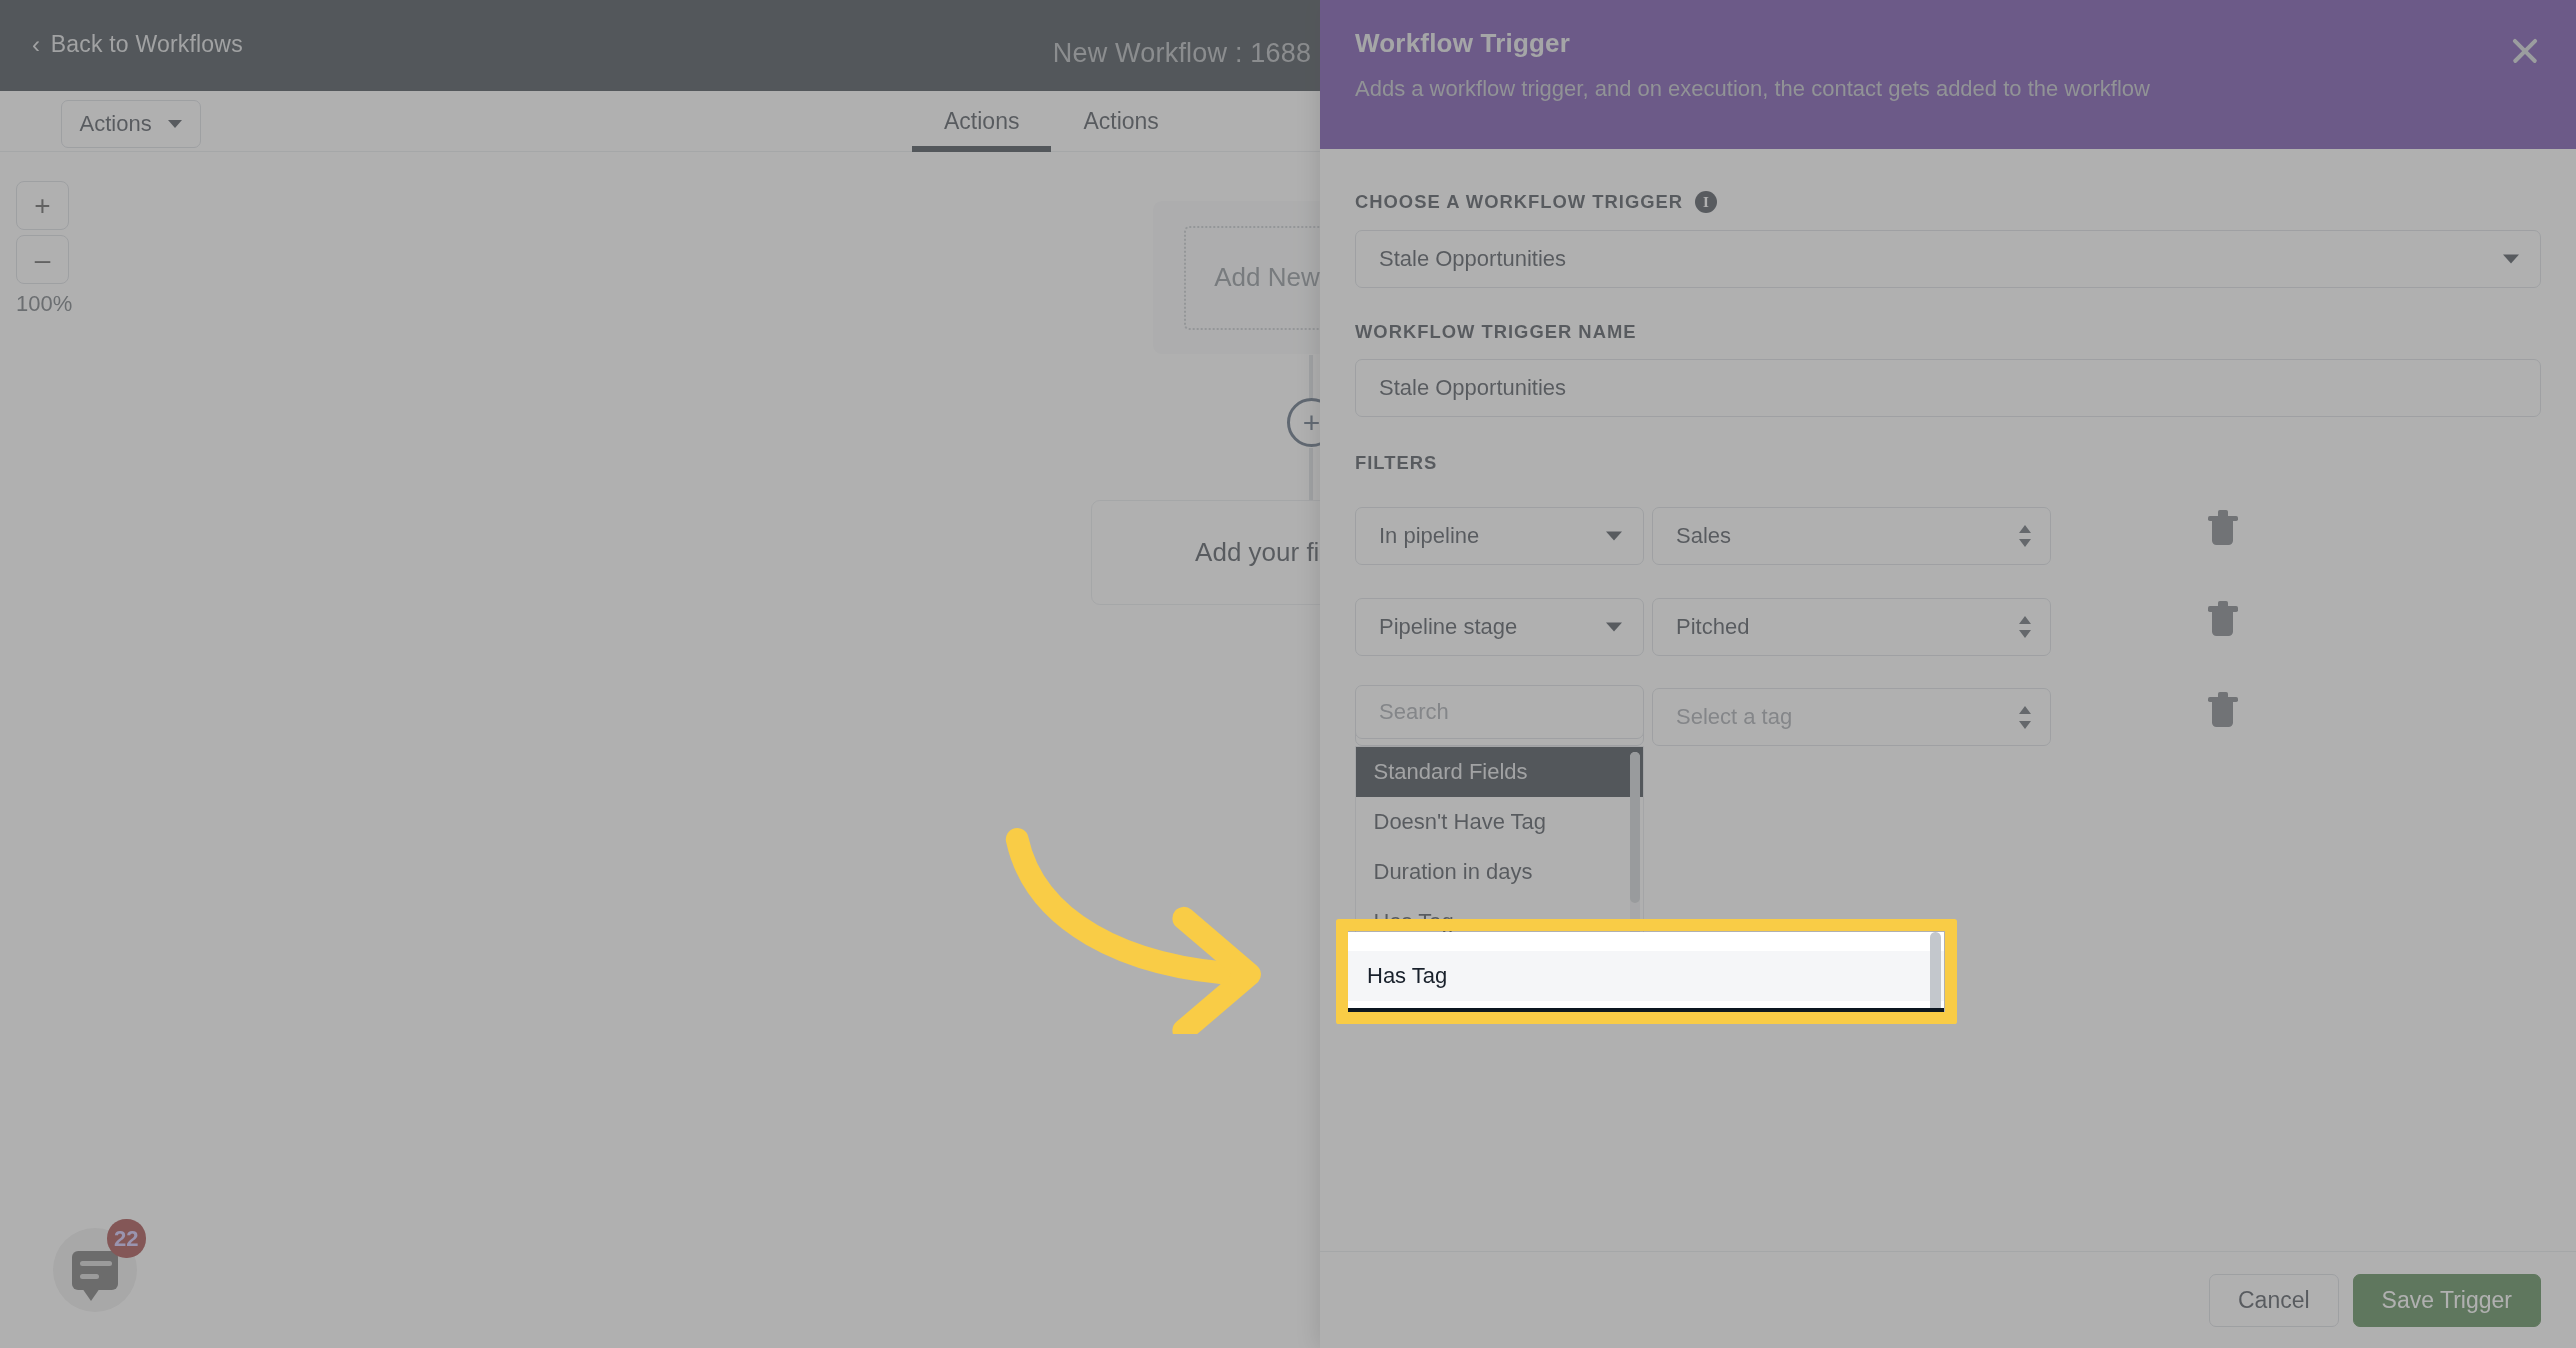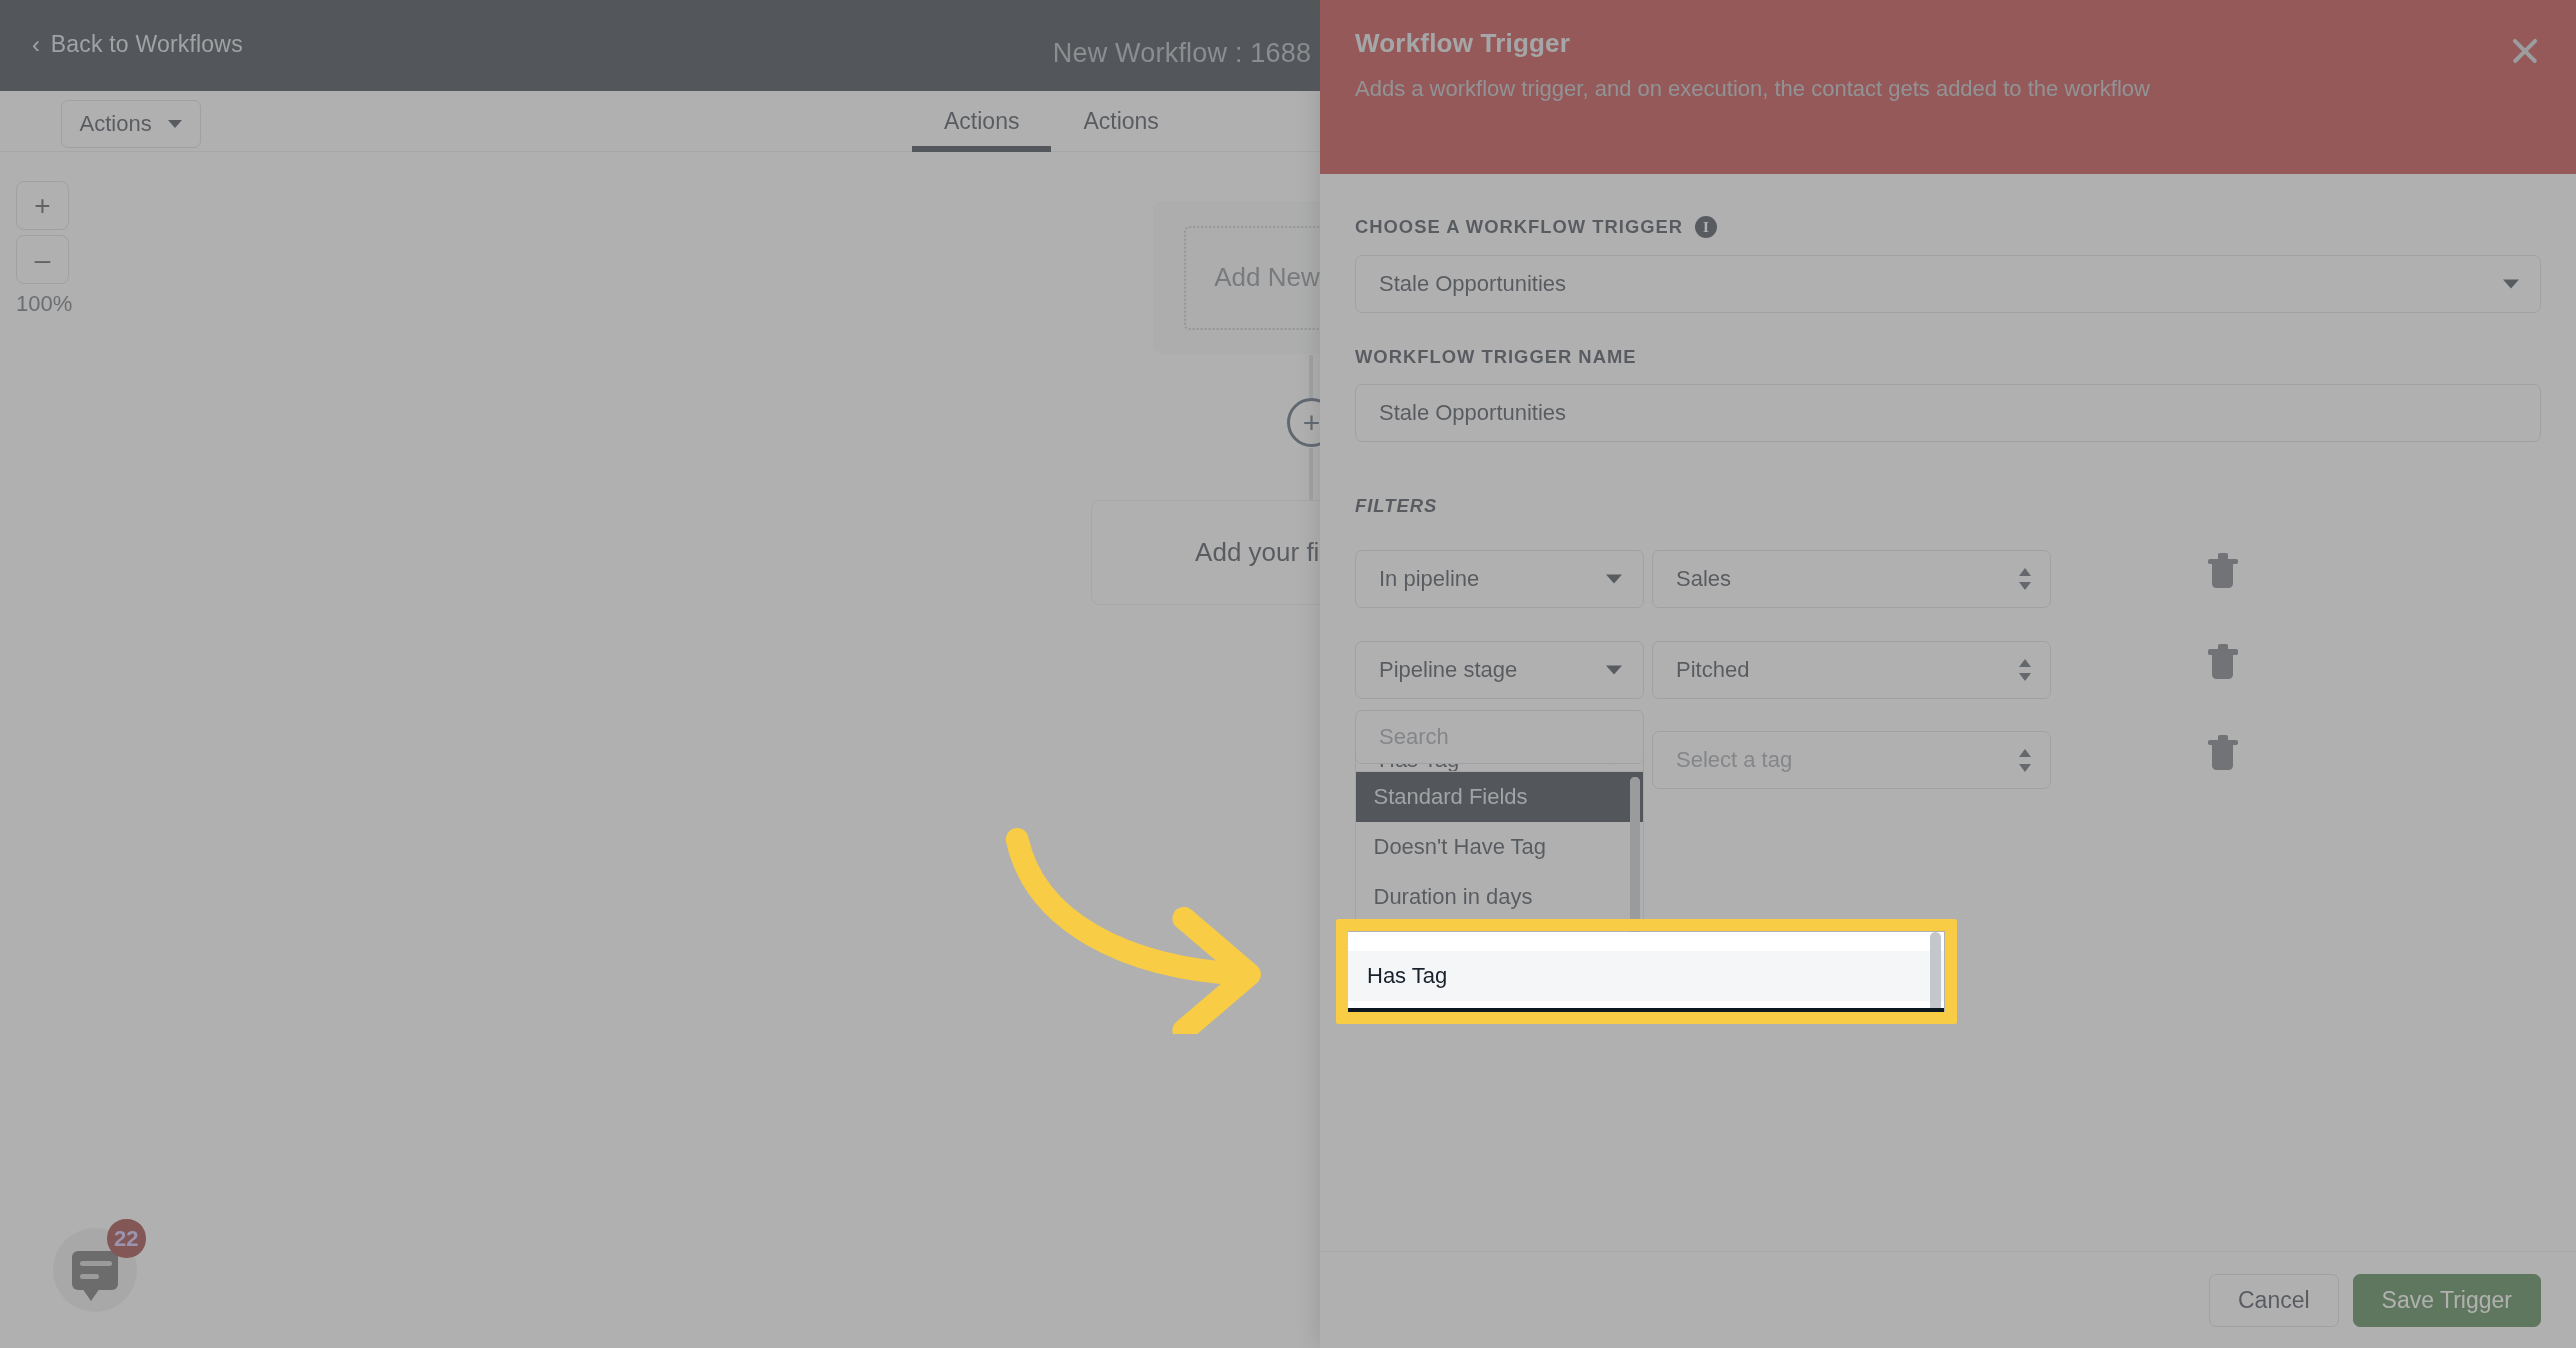--- a/index.html
+++ b/index.html
@@ -120,21 +120,21 @@
     display:flex; align-items:center; justify-content:center;
   }
 
   
   #panel {
     position:absolute; right:0; top:0; width:1256px; height:1349px;
     background:#ffffff; display:flex; flex-direction:column;
     box-shadow:-3.5px 0 23px rgba(0,0,0,.22);
   }
   .panel-head {
-    height:174px; background:#b91c1c; padding:28px 39px 0 35px; position:relative; flex:0 0 auto;
+    height:149px; background:#4c1d95; padding:28px 39px 0 35px; position:relative; flex:0 0 auto;
   }
   .panel-title { color:#e3e5e8; font-size:26px; font-weight:bold; letter-spacing:0.2px; }
   .panel-sub { color:#aeb3ba; font-size:22px; margin-top:16.7px; }
   .panel-close {
     position:absolute; right:33px; top:32px; width:37px; height:37px; cursor:pointer;
   }
   .panel-close::before, .panel-close::after {
     content:""; position:absolute; left:2.6px; top:16.7px; width:32px; height:3.5px;
     background:#c7ccd3; border-radius:1.8px;
   }
@@ -159,21 +159,21 @@
     font-size:22px; color:#19212c; position:relative; cursor:pointer;
   }
   .control .chev {
     position:absolute; right:21px; top:50%; transform:translateY(-50%);
     width:0;height:0;border-left:8px solid transparent;border-right:8px solid transparent;border-top:9.6px solid #19212c;
   }
   .control.input { cursor:text; }
 
   .section-gap { height:33px; }
 
-  .filters-label { margin-top:53px;font-style:italic; }
+  .filters-label { margin-top:35px; }
 
   .filter-row { display:flex; align-items:center; gap:8px; margin-top:16px; }
   .filter-left { width:289px; flex:0 0 289px; }
   .filter-right { width:399px; flex:0 0 399px; }
   .filter-right .stepper {
     position:absolute; right:19px; top:50%; transform:translateY(-50%);
     display:flex; flex-direction:column; gap:6.1px; align-items:center;
   }
   .stepper i { display:block; width:0;height:0;border-left:6.1px solid transparent;border-right:6.1px solid transparent; }
   .stepper i.up   { border-bottom:8px solid #3a424c; }

